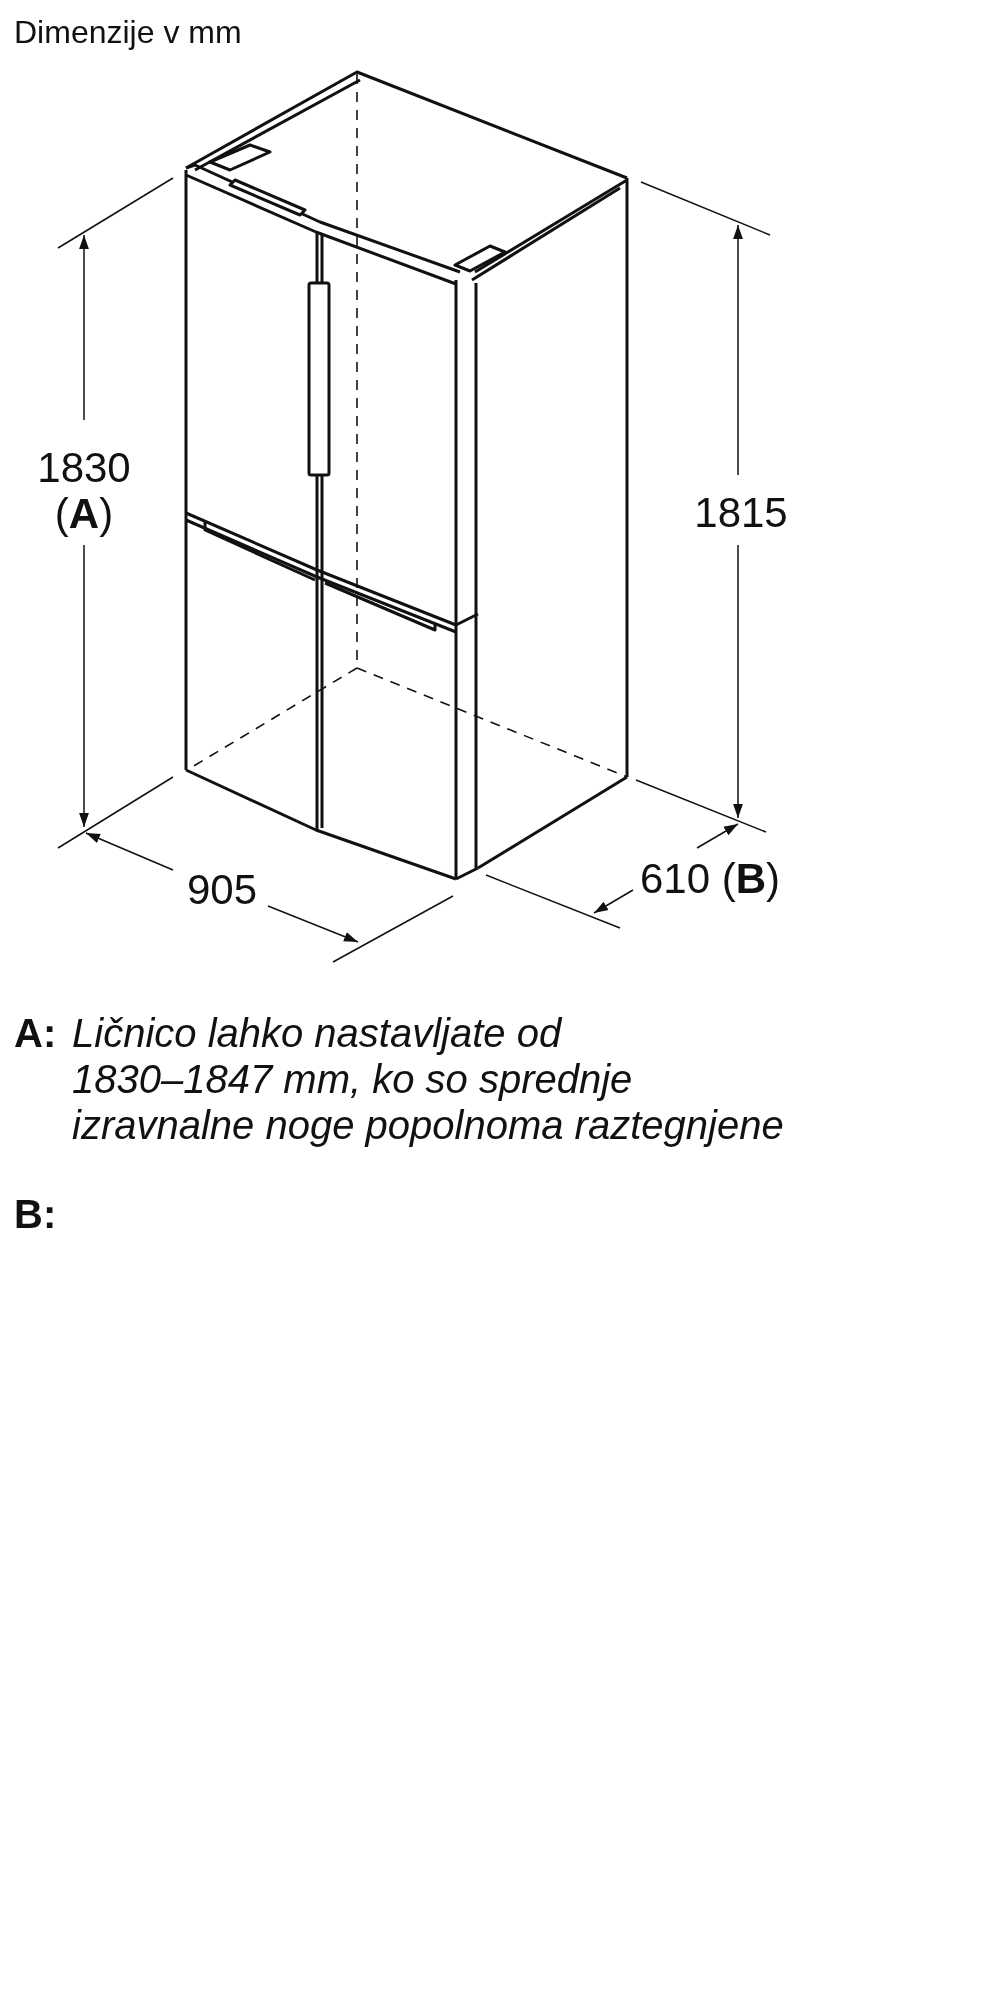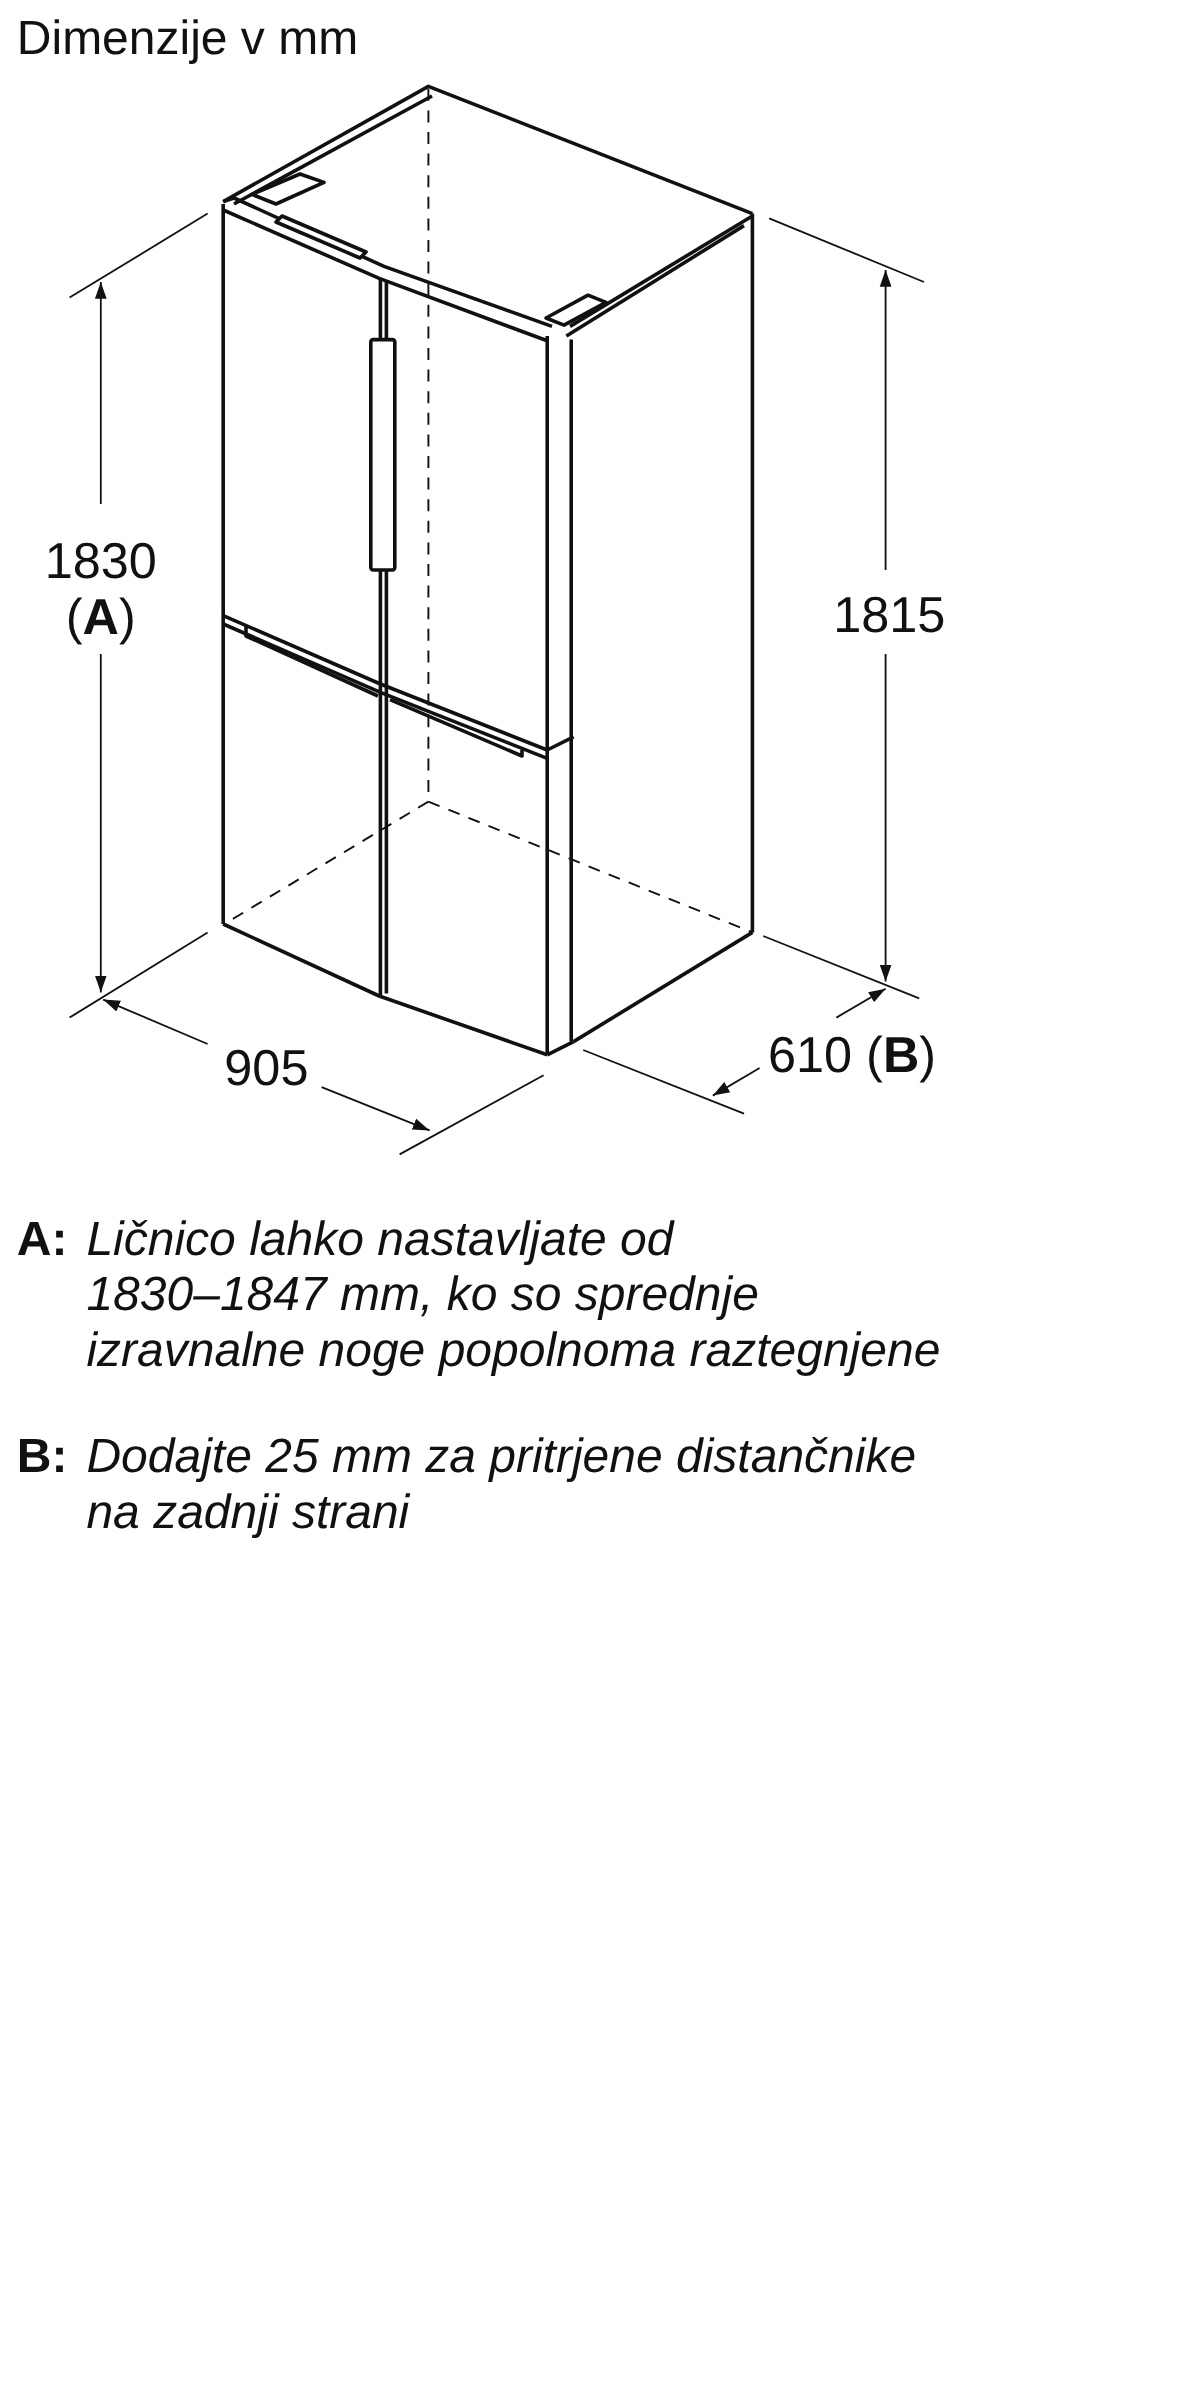--- a/index.html
+++ b/index.html
@@ -1,17 +1,17 @@
 <!DOCTYPE html>
 <html><head>
 <meta charset="utf-8">
 <style>
   html, body { margin:0; padding:0; background:#ffffff; }
   body { width:1000px; height:2000px; position:relative; overflow:hidden; font-family:"Liberation Sans", sans-serif; color:#111; }
-  .title { position:absolute; left:14px; top:8px; font-size:40px; line-height:48px; }
+  .title { position:absolute; left:14px; top:8px; font-size:32px; line-height:48px; }
   svg.drawing { position:absolute; left:0; top:0; }
   .dimlabel { font-family:"Liberation Sans", sans-serif; font-size:42px; fill:#111; }
   .bold { font-weight:bold; }
   .notes { position:absolute; left:14px; top:1010px; width:980px; }
   .note { display:flex; font-size:40px; line-height:46px; margin-bottom:43px; }
   .note .key { font-weight:bold; width:58px; flex:0 0 58px; }
   .note .text { white-space:pre-line;font-style:italic; }
 </style>
 </head>
 <body>
@@ -101,16 +101,14 @@
 
 <div class="notes">
   <div class="note">
     <span class="key">A:</span>
     <span class="text">Ličnico lahko nastavljate od
 1830–1847 mm, ko so sprednje
 izravnalne noge popolnoma raztegnjene</span>
   </div>
   <div class="note">
     <span class="key">B:</span>
-    <span class="text">Dodajte 25 mm za pritrjene distančnike
-na zadnji strani</span>
   </div>
 </div>
 
 </body></html>

